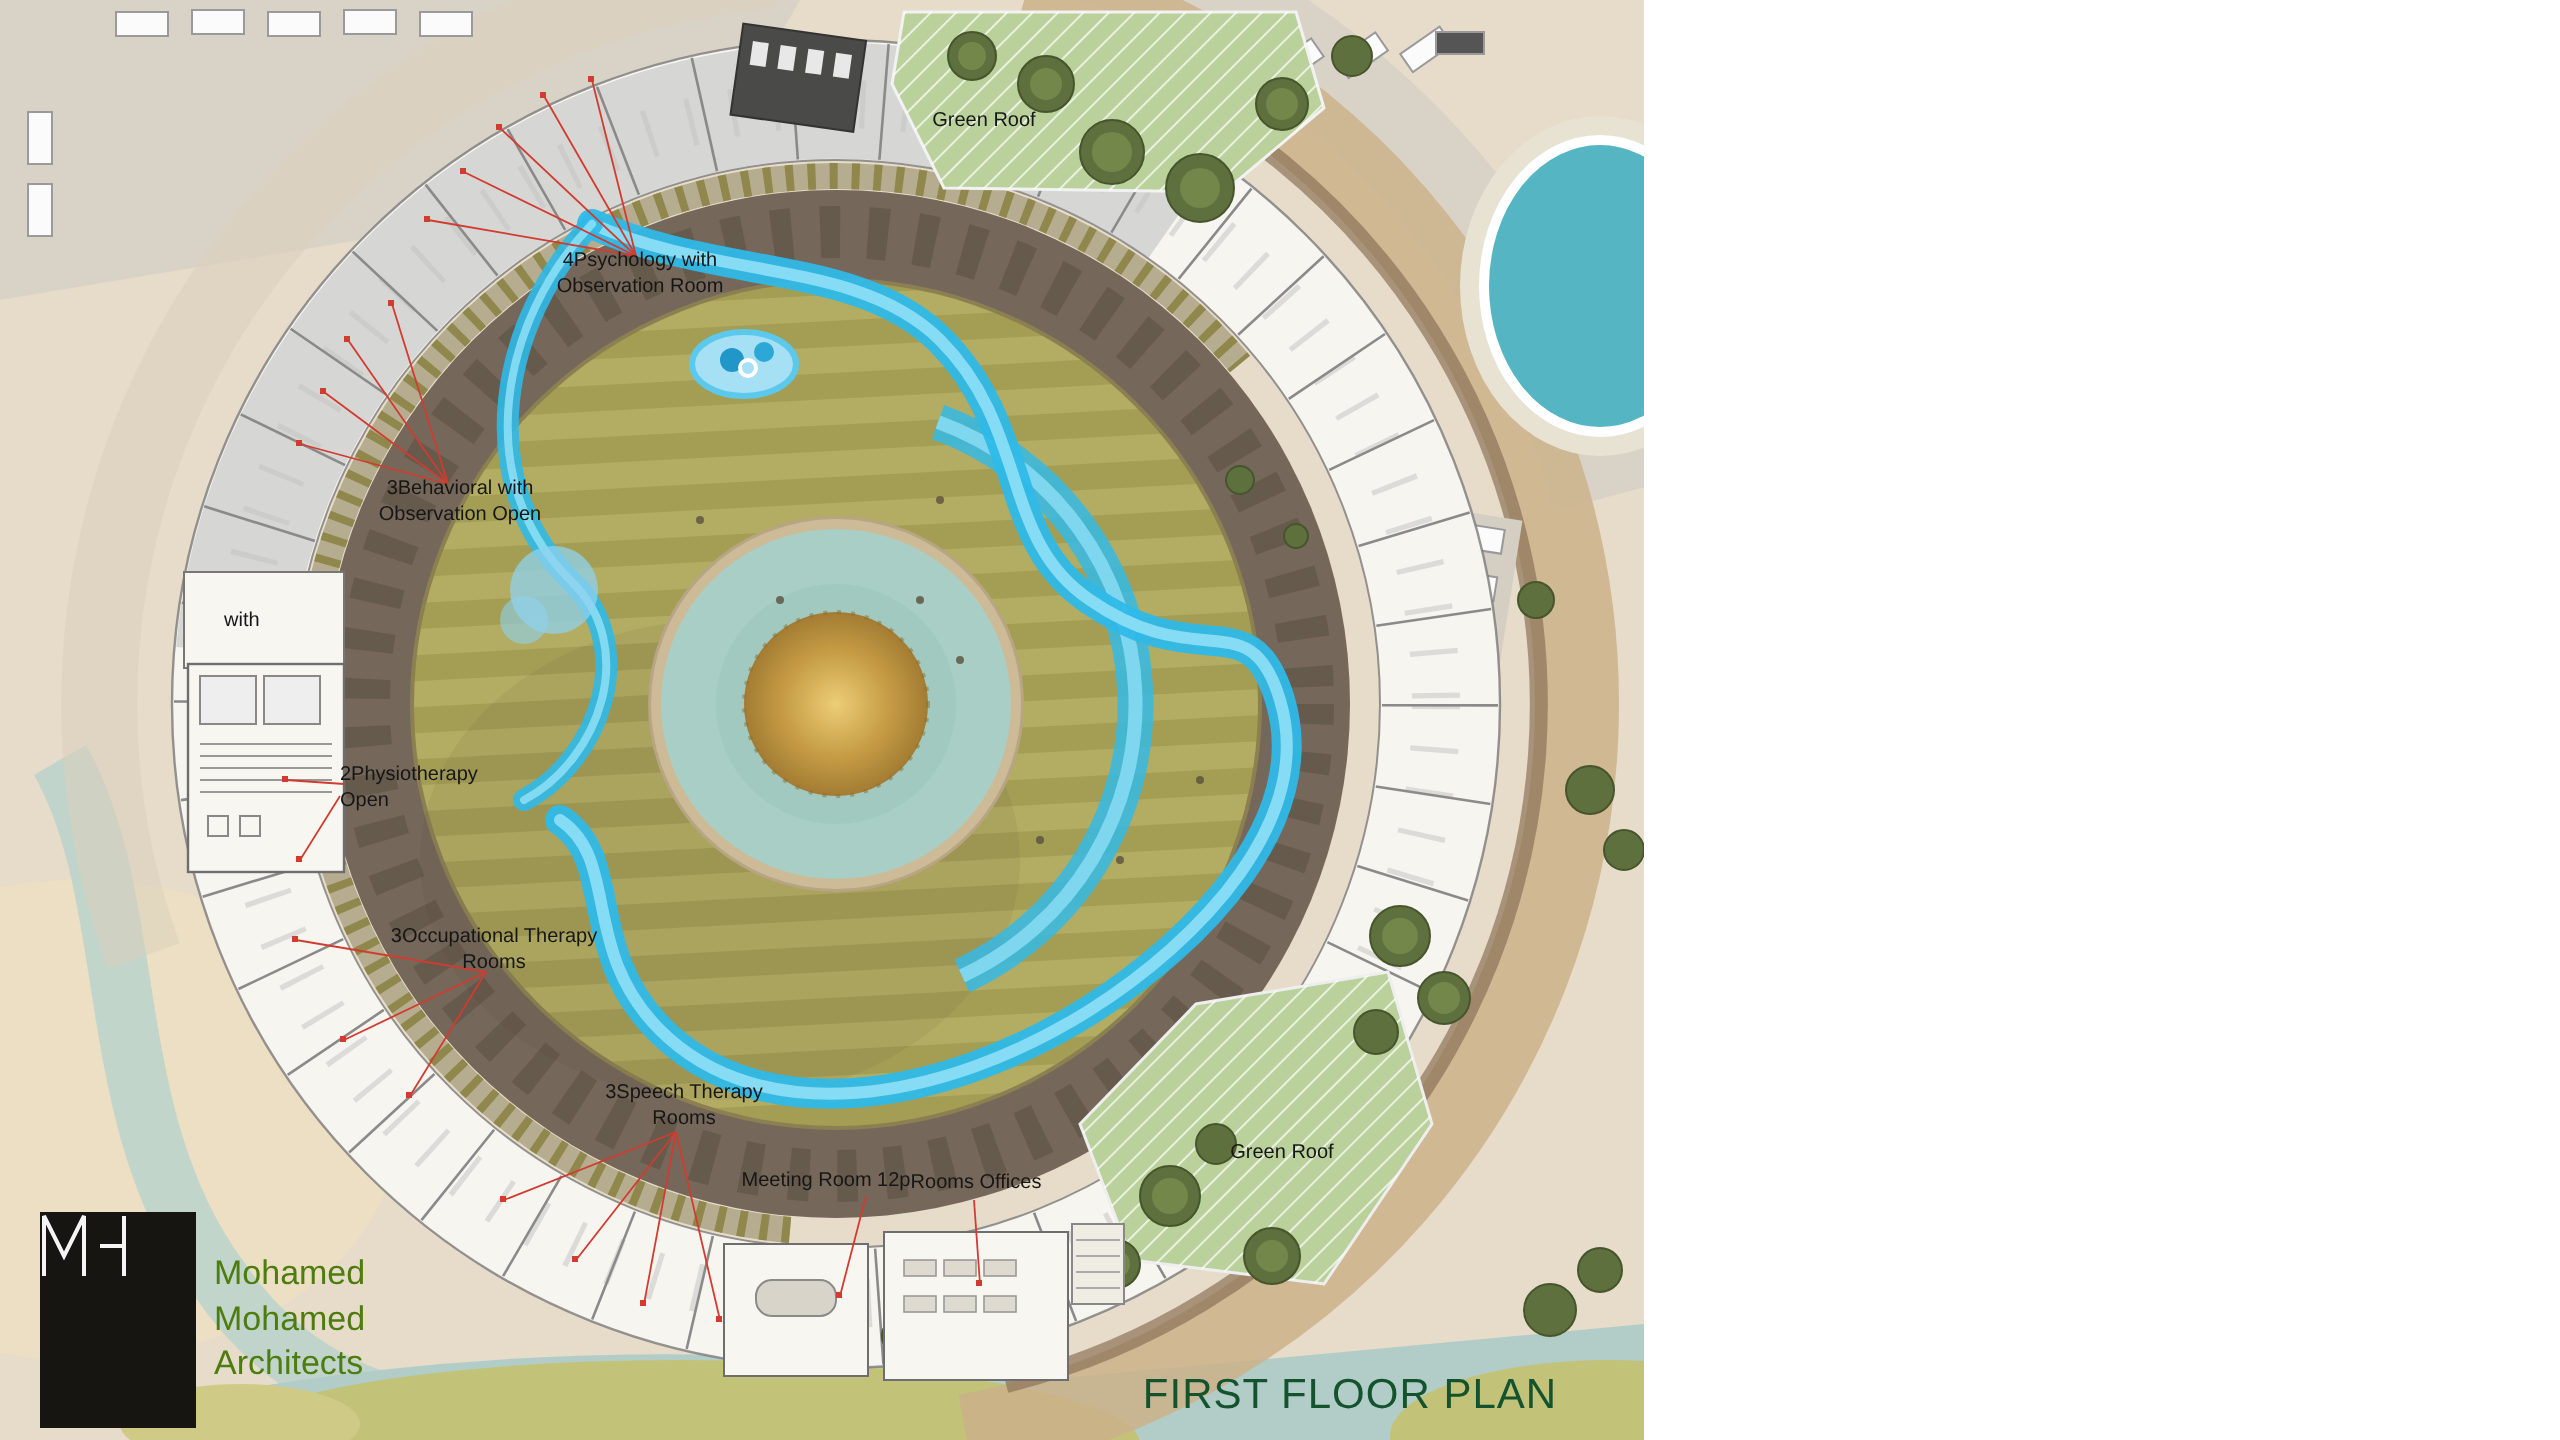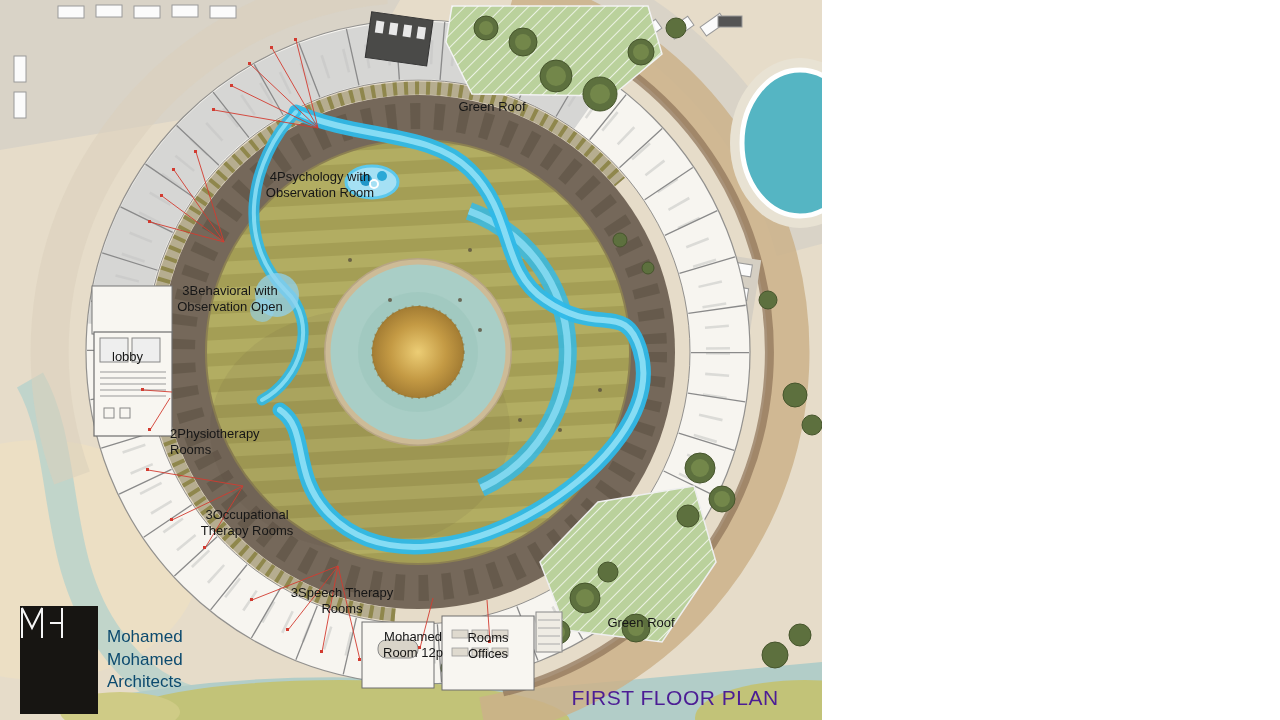--- a/index.html
+++ b/index.html
@@ -4,45 +4,45 @@
 <style>
   html,body{margin:0;padding:0;background:#888;}
   .slide{
     position:relative;width:1280px;height:720px;background:#ffffff;
     overflow:hidden;font-family:"Liberation Sans",sans-serif;
   }
   
   .plan-area{position:absolute;left:0;top:0;width:822px;height:720px;}
   .plan-area svg{position:absolute;left:0;top:0;}
   .plan-label{
-    position:absolute;font-size:13px;line-height:1.25;color:#161616;
-    text-align:center;letter-spacing:0;margin-top:44px;
+    position:absolute;font-size:10px;line-height:1.25;color:#161616;
+    text-align:center;letter-spacing:0;
   }
   .pl0{left:452px;top:55px;width:80px;}
   .pl1{left:256px;top:125px;width:128px;}
   .pl2{left:166px;top:239px;width:128px;}
   .pl3{left:112px;top:305px;width:50px;text-align:left;}
   .pl4{left:170px;top:382px;width:92px;text-align:left;}
   .pl5{left:183px;top:463px;width:128px;}
   .pl6{left:288px;top:541px;width:108px;}
   .pl7{left:368px;top:585px;width:90px;}
   .pl8{left:455px;top:586px;width:66px;}
   .pl9{left:604px;top:571px;width:74px;}
   .plan-caption{
     position:absolute;left:545px;top:686px;width:260px;text-align:center;
-    font-size:21px;letter-spacing:.5px;color:#4c1d95;
+    font-size:21px;letter-spacing:.5px;color:#14532d;
   }
   
   .logo-box{
     position:absolute;left:20px;top:606px;width:78px;height:108px;
     background:#171512;display:flex;align-items:center;justify-content:center;
   }
   .brand-name{
     position:absolute;left:107px;top:626px;font-size:17px;line-height:1.33;
-    color:#0c4a6e;
+    color:#4d7c0f;
   }
   
   .right-panel{position:absolute;left:822px;top:0;width:458px;height:720px;background:#ffffff;}
 </style>
 </head>
 <body>
 
 <div class="slide">
 
   <div class="plan-area">
@@ -278,25 +278,25 @@
         <rect x="320" y="650" width="3" height="3"></rect>
           <rect x="358" y="658" width="3" height="3"></rect>
         <rect x="418" y="646" width="3" height="3"></rect>
           <rect x="488" y="640" width="3" height="3"></rect>
       </g>
     </svg>
 
     <div class="plan-label pl0">Green Roof</div>
     <div class="plan-label pl1">4Psychology with Observation Room</div>
     <div class="plan-label pl2">3Behavioral with Observation Open</div>
-    <div class="plan-label pl3">lobby</div>
-    <div class="plan-label pl4">2Physiotherapy Rooms</div>
+    <div class="plan-label pl3">with</div>
+    <div class="plan-label pl4">2Physiotherapy Open</div>
     <div class="plan-label pl5">3Occupational Therapy Rooms</div>
     <div class="plan-label pl6">3Speech Therapy Rooms</div>
-    <div class="plan-label pl7">Mohamed Room 12p</div>
+    <div class="plan-label pl7">Meeting Room 12p</div>
     <div class="plan-label pl8">Rooms Offices</div>
     <div class="plan-label pl9">Green Roof</div>
 
     <div class="plan-caption">FIRST FLOOR PLAN</div>
 
     <div class="logo-box" aria-label="MH">
       <svg width="48" height="34" viewBox="0 0 48 34">
         <g stroke="#f5f5f5" stroke-width="2" fill="none">
           <polyline points="2,32 2,2 12,22 22,2 22,32"></polyline>
           <line x1="30" y1="17" x2="42" y2="17"></line>

